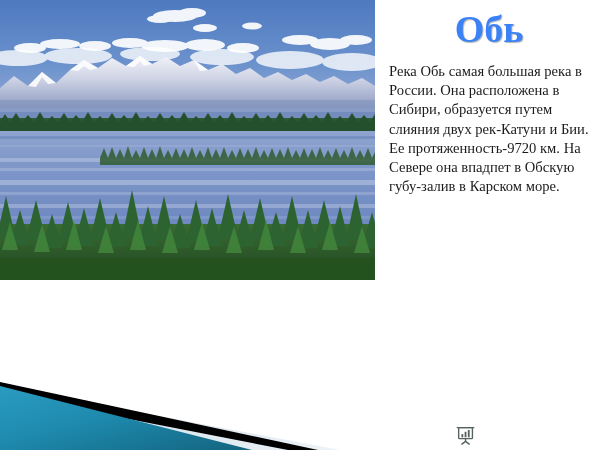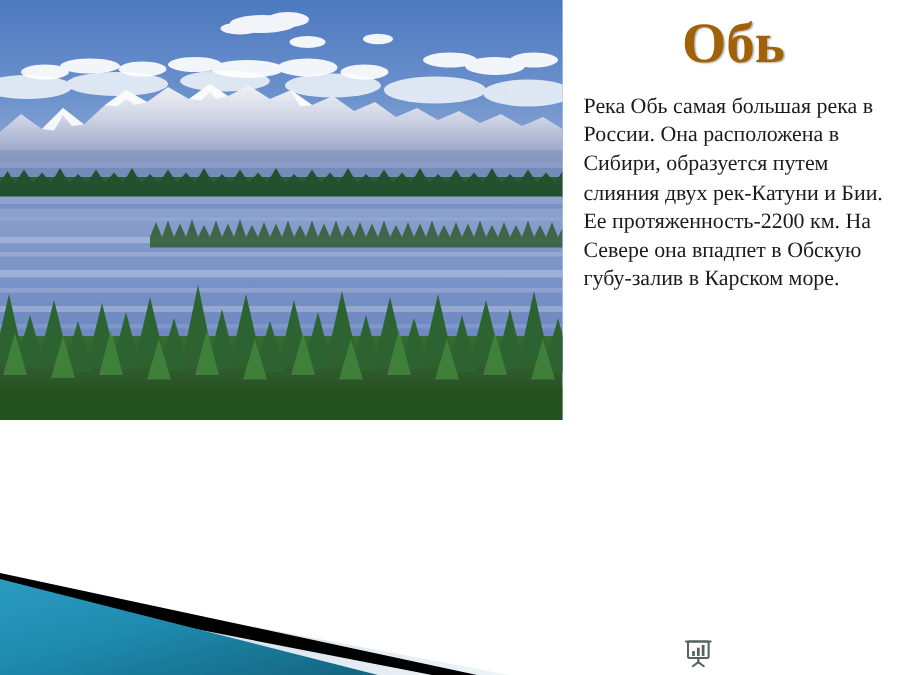--- a/index.html
+++ b/index.html
@@ -31,21 +31,21 @@
   .title {
     position: absolute;
     left: 383px;
     top: 6px;
     width: 212px;
     text-align: center;
     font-family: "Liberation Serif", serif;
     font-weight: bold;
     font-size: 38px;
     line-height: 46px;
-    color: #a16207;
+    color: #3b82f6;
     text-shadow: 1px 1px 1px rgba(120,120,120,0.55);
     letter-spacing: 0px;
   }
 
   
   .body-text {
     position: absolute;
     left: 389px;
     top: 62px;
     width: 206px;
@@ -240,21 +240,21 @@
       <path d="M290,253 L298,226 L306,253 Z"></path>
       <path d="M322,250 L330,222 L338,250 Z"></path>
       <path d="M354,253 L362,226 L370,253 Z"></path>
     </g>
     <rect x="0" y="258" width="375" height="22" fill="#23521f"></rect>
   </svg>
 </div>
 
 <div class="title">Обь</div>
 
-<div class="body-text">Река Обь самая большая река в России. Она расположена в Сибири, образуется путем слияния двух рек-Катуни и Бии. Ее протяженность-2200 км. На Севере она впадпет в Обскую губу-залив в Карском море.</div>
+<div class="body-text">Река Обь самая большая река в России. Она расположена в Сибири, образуется путем слияния двух рек-Катуни и Бии. Ее протяженность-9720 км. На Севере она впадпет в Обскую губу-залив в Карском море.</div>
 
 <div class="banner">
   <svg viewBox="0 0 600 80" preserveAspectRatio="none">
     <defs>
       <linearGradient id="tealGrad" x1="0" y1="0" x2="1" y2="1">
         <stop offset="0%" stop-color="#2a9cc0"></stop>
         <stop offset="45%" stop-color="#1e8aae"></stop>
         <stop offset="100%" stop-color="#13647f"></stop>
       </linearGradient>
       <linearGradient id="paleGrad" x1="0" y1="0" x2="1" y2="0">

